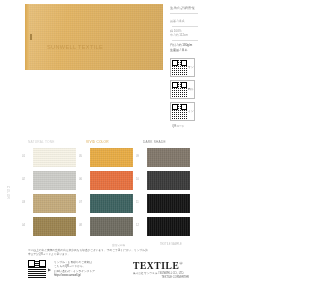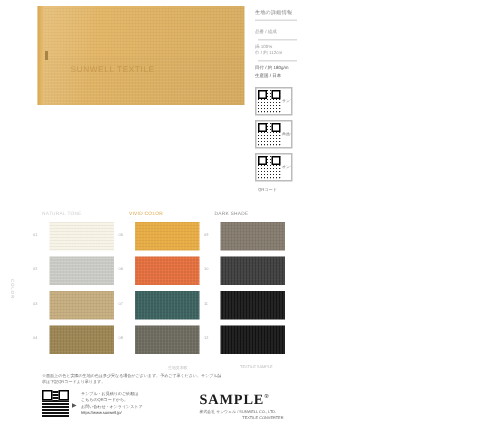--- a/index.html
+++ b/index.html
@@ -313,19 +313,19 @@
     <div class="f-arrow">▶</div>
 
     <div class="f-contact">
       <div>サンプル・お見積りのご依頼は</div>
       <div>こちらのQRコードから。</div>
       <div>お問い合わせ・オンラインストア</div>
       <div class="f-url">https://www.sunwell.jp/</div>
     </div>
 
     <div class="brand">
-      <div class="brand-name"><span>SAMPLE</span><span class="brand-tm">®</span></div>
+      <div class="brand-name"><span>TEXTILE</span><span class="brand-tm">®</span></div>
       <div class="brand-sub">株式会社 サンウェル / SUNWELL CO., LTD.</div>
       <div class="brand-sub2">TEXTILE CONVERTER</div>
     </div>
   </div>
 
 </div>
 
 </body></html>

